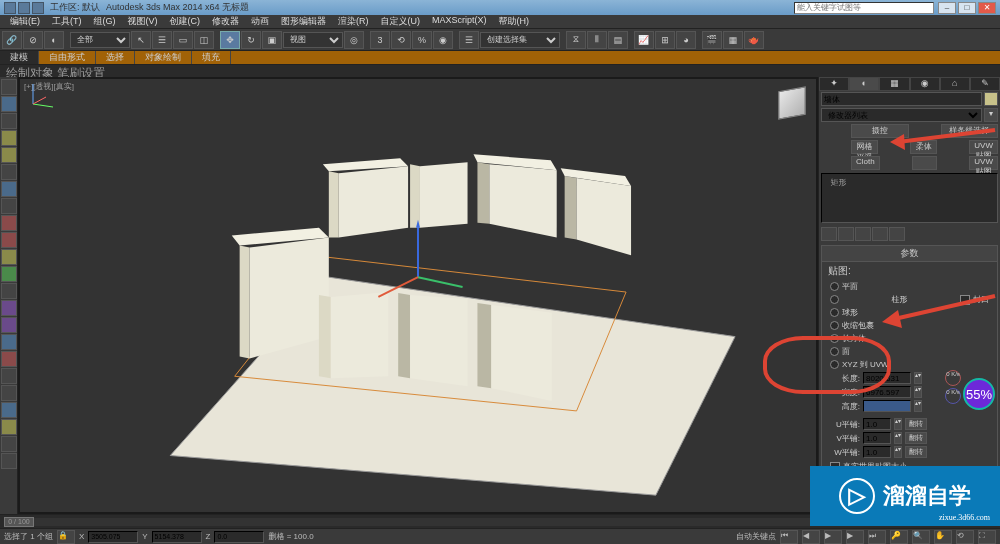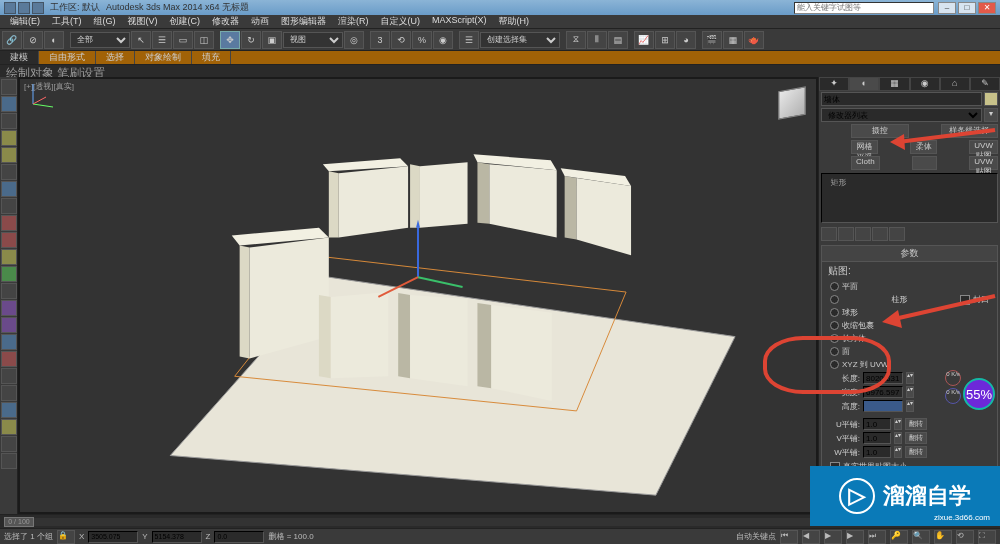--- a/index.html
+++ b/index.html
@@ -69,21 +69,21 @@
 .rpanel .minitb span { width: 16px; height: 14px; background: #444; border: 1px solid #555; }
 .rpanel .rollup { background: #3a3a3a; border: 1px solid #555; margin: 2px; }
 .rpanel .rollup .rh { background: #444; text-align: center; padding: 1px; font-size: 9px; border-bottom: 1px solid #555; }
 .rpanel .radio { display: flex; align-items: center; gap: 3px; padding: 1px 8px; font-size: 8px; }
 .rpanel .radio::before { content: ""; width: 7px; height: 7px; border: 1px solid #888; border-radius: 50%; background: #2a2a2a; }
 .rpanel .radio.sel::before { background: radial-gradient(#ccc 30%, #2a2a2a 40%); }
 .rpanel .cb { display: flex; align-items: center; gap: 3px; font-size: 8px; }
 .rpanel .cb::before { content: ""; width: 8px; height: 8px; border: 1px solid #888; background: #2a2a2a; }
 .rpanel .spin { display: flex; align-items: center; gap: 3px; padding: 1px 8px; font-size: 8px; }
 .rpanel .spin .sl { width: 30px; text-align: right; }
-.rpanel .spin .sv { width: 40px; height: 12px; background: #2a2a2a; border: 1px inset #555; font-size: 8px; padding: 0 2px; }
+.rpanel .spin .sv { width: 48px; height: 12px; background: #2a2a2a; border: 1px inset #555; font-size: 8px; padding: 0 2px; }
 .rpanel .spin .sb { width: 8px; height: 12px; background: #4a4a4a; border: 1px solid #555; font-size: 6px; text-align: center; line-height: 5px; }
 .rpanel .spin .sx { width: 22px; height: 12px; background: #4a4a4a; border: 1px solid #555; font-size: 7px; text-align: center; }
 
 
 .redcircle { position: absolute; border: 4px solid #d43; border-radius: 50%; z-index: 100; pointer-events: none; }
 .redarrow { position: absolute; z-index: 100; pointer-events: none; }
 
 
 .timeline { height: 14px; background: #2a2a2a; display: flex; align-items: center; font-size: 8px; color: #999; border-top: 1px solid #222; }
 .timeline .tslider { flex: 1; height: 8px; background: #333; margin: 0 4px; position: relative; }
@@ -92,21 +92,21 @@
 
 
 .status { height: 16px; background: #3a3a3a; display: flex; align-items: center; font-size: 8px; color: #bbb; gap: 4px; padding: 0 4px; border-top: 1px solid #222; }
 .status .sinput { width: 50px; height: 12px; background: #2a2a2a; border: 1px inset #555; font-size: 7px; padding: 0 2px; }
 .status .sbtn { width: 18px; height: 14px; background: #444; border: 1px solid #555; }
 .status .sflex { flex: 1; }
 
 
 .watermark { position: absolute; bottom: 18px; right: 0; width: 190px; height: 60px; background: #0a7ab8; display: flex; align-items: center; justify-content: center; color: #fff; font-size: 22px; font-weight: bold; z-index: 200; }
 .watermark .wicon { width: 36px; height: 36px; border: 2px solid #fff; border-radius: 50%; margin-right: 8px; display: flex; align-items: center; justify-content: center; }
-.watermark .wsub { position: absolute; bottom: 4px; right: 10px; font-size: 8px; font-weight: normal; }
+.watermark .wsub { position: absolute; bottom: 4px; right: 10px; font-size: 8px; font-weight: normal; font-family: Liberation Serif, serif; }
 
 
 .dial { position: absolute; right: 5px; top: 370px; width: 50px; height: 50px; z-index: 150; }
 .dial .dc { width: 32px; height: 32px; border: 2px solid #14b8a6; border-radius: 50%; background: #6d28d9; color: #fff; font-size: 13px; display: flex; align-items: center; justify-content: center; position: absolute; right: 0; top: 8px; }
 .dial .ds { width: 16px; height: 16px; border: 1px solid #a55; border-radius: 50%; position: absolute; left: 0; top: 0; font-size: 6px; color: #ccc; text-align: center; }
 .dial .ds2 { top: 18px; border-color: #55a; }
 </style>
 </head>
 <body>
 

